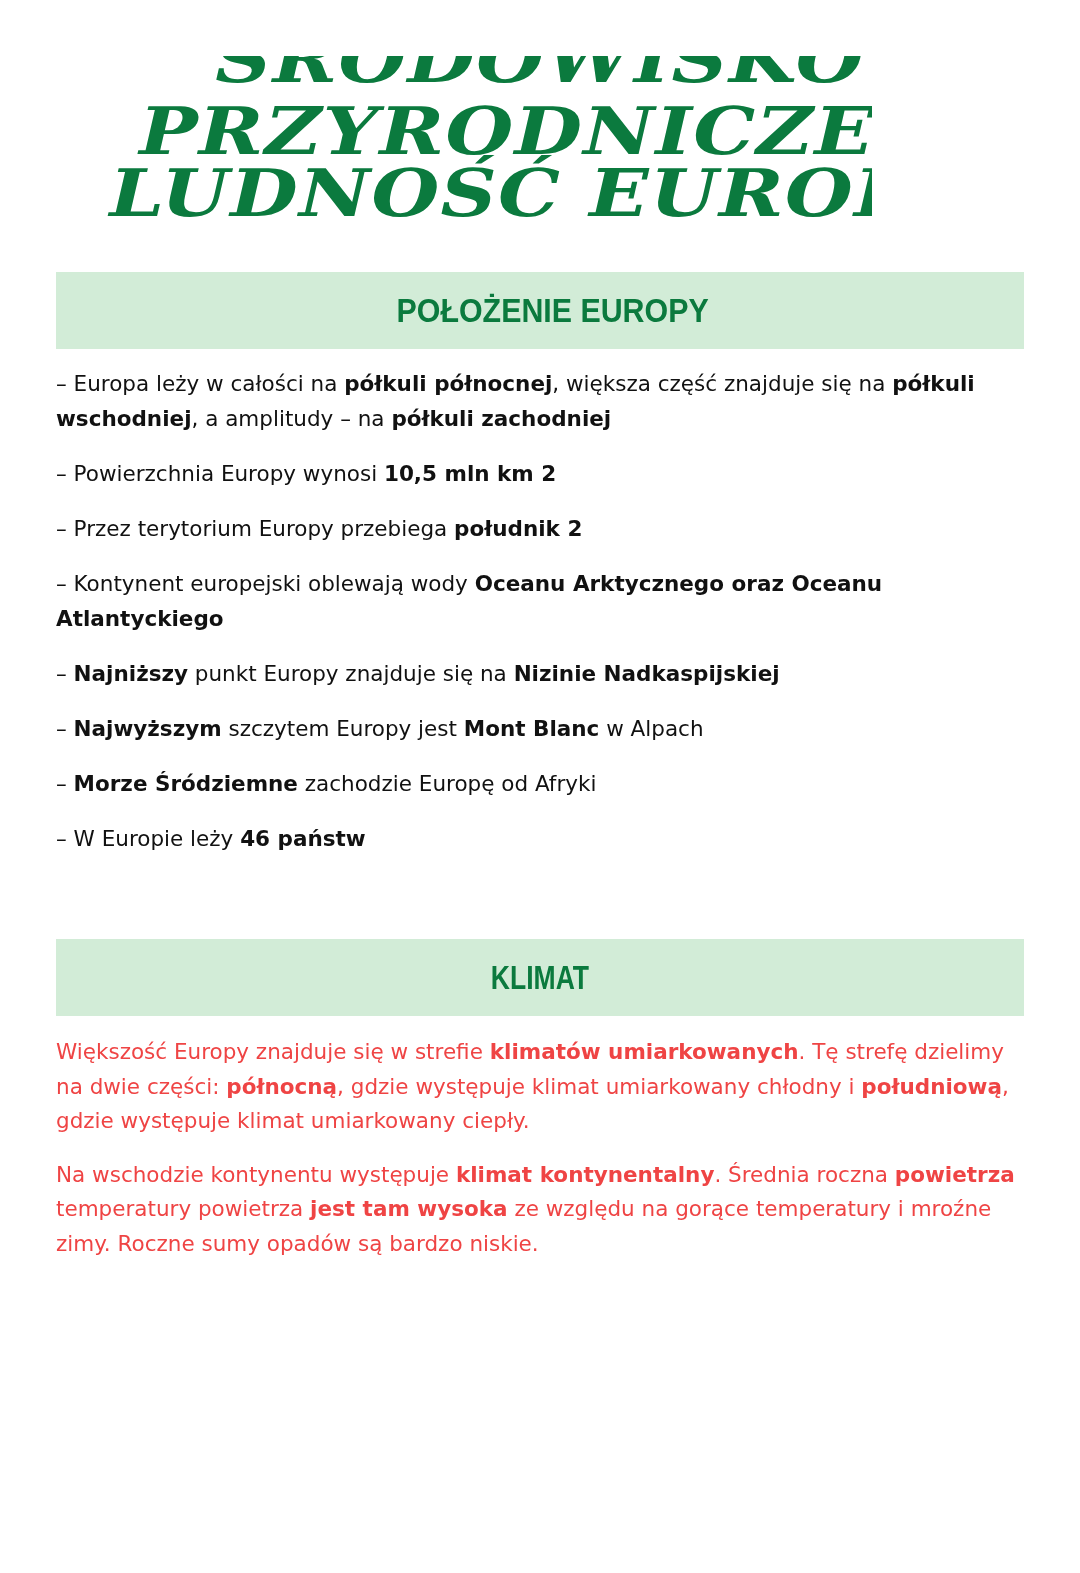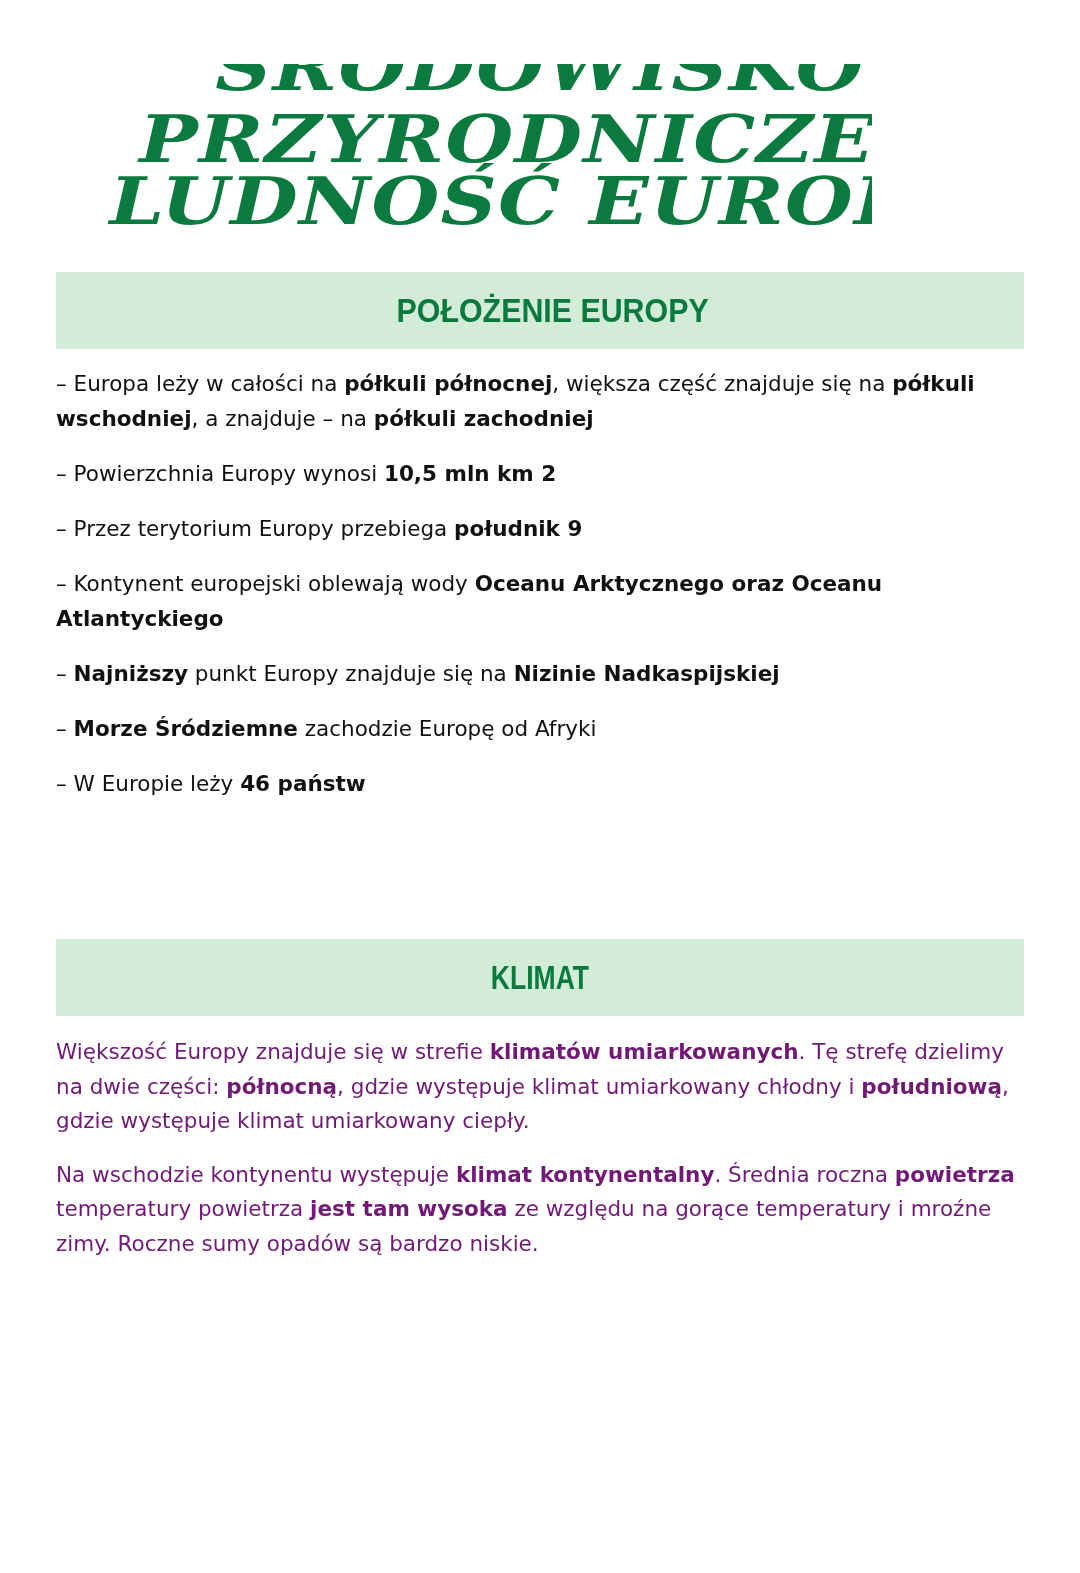--- a/index.html
+++ b/index.html
@@ -10,21 +10,21 @@
       overflow: hidden;
     }
     body {
       position: relative;
       font-family: "DejaVu Sans", sans-serif;
       color: #111111;
     }
     .title-wrap {
       position: absolute;
       left: 0;
-      top: 8px;
+      top: 0;
       width: 872px;
       height: 230px;
       overflow: hidden;
     }
     .title-clip {
       position: absolute;
       left: 0;
       top: 56px;
       width: 1080px;
       height: 174px;
@@ -90,45 +90,46 @@
     .paras {
       position: absolute;
       left: 56px;
       top: 1035px;
       width: 968px;
     }
     .para {
       font-size: 21.5px;
       line-height: 34.5px;
       margin-bottom: 19px;
-      color: #701a75;
+      color: #ef4444;
     }
     .para b { font-weight: bold; }
   </style>
 </head>
 <body>
 
 <div class="title-wrap">
   <div class="title-clip">
     <div class="title-line l1">ŚRODOWISKO</div>
     <div class="title-line l2">PRZYRODNICZE I</div>
     <div class="title-line l3">LUDNOŚĆ EUROPY</div>
   </div>
 </div>
 
 <div class="section-band band-1">
   <span class="band-title">POŁOŻENIE EUROPY</span>
 </div>
 
 <div class="bullets" id="bullets">
-    <div class="bullet"><span>– Europa leży w całości na </span><b>półkuli północnej</b><span>, większa część znajduje się na </span><b>półkuli wschodniej</b><span>, a znajduje – na </span><b>półkuli zachodniej</b></div>
+    <div class="bullet"><span>– Europa leży w całości na </span><b>półkuli północnej</b><span>, większa część znajduje się na </span><b>półkuli wschodniej</b><span>, a amplitudy – na </span><b>półkuli zachodniej</b></div>
     <div class="bullet"><span>– Powierzchnia Europy wynosi </span><b>10,5 mln km 2</b></div>
-    <div class="bullet"><span>– Przez terytorium Europy przebiega </span><b>południk 9</b></div>
+    <div class="bullet"><span>– Przez terytorium Europy przebiega </span><b>południk 2</b></div>
     <div class="bullet"><span>– Kontynent europejski oblewają wody </span><b>Oceanu Arktycznego oraz Oceanu Atlantyckiego</b></div>
     <div class="bullet"><span>– </span><b>Najniższy</b><span> punkt Europy znajduje się na </span><b>Nizinie Nadkaspijskiej</b></div>
+    <div class="bullet"><span>– </span><b>Najwyższym</b><span> szczytem Europy jest </span><b>Mont Blanc</b><span> w Alpach</span></div>
     <div class="bullet"><span>– </span><b>Morze Śródziemne</b><span> zachodzie Europę od Afryki</span></div>
     <div class="bullet"><span>– W Europie leży </span><b>46 państw</b></div>
   </div>
 
 <div class="section-band band-2">
   <span class="band-title">KLIMAT</span>
 </div>
 
 <div class="paras" id="paras">
     <div class="para"><span>Większość Europy znajduje się w strefie </span><b>klimatów umiarkowanych</b><span>. Tę strefę dzielimy na dwie części: </span><b>północną</b><span>, gdzie występuje klimat umiarkowany chłodny i </span><b>południową</b><span>, gdzie występuje klimat umiarkowany ciepły.</span></div>

